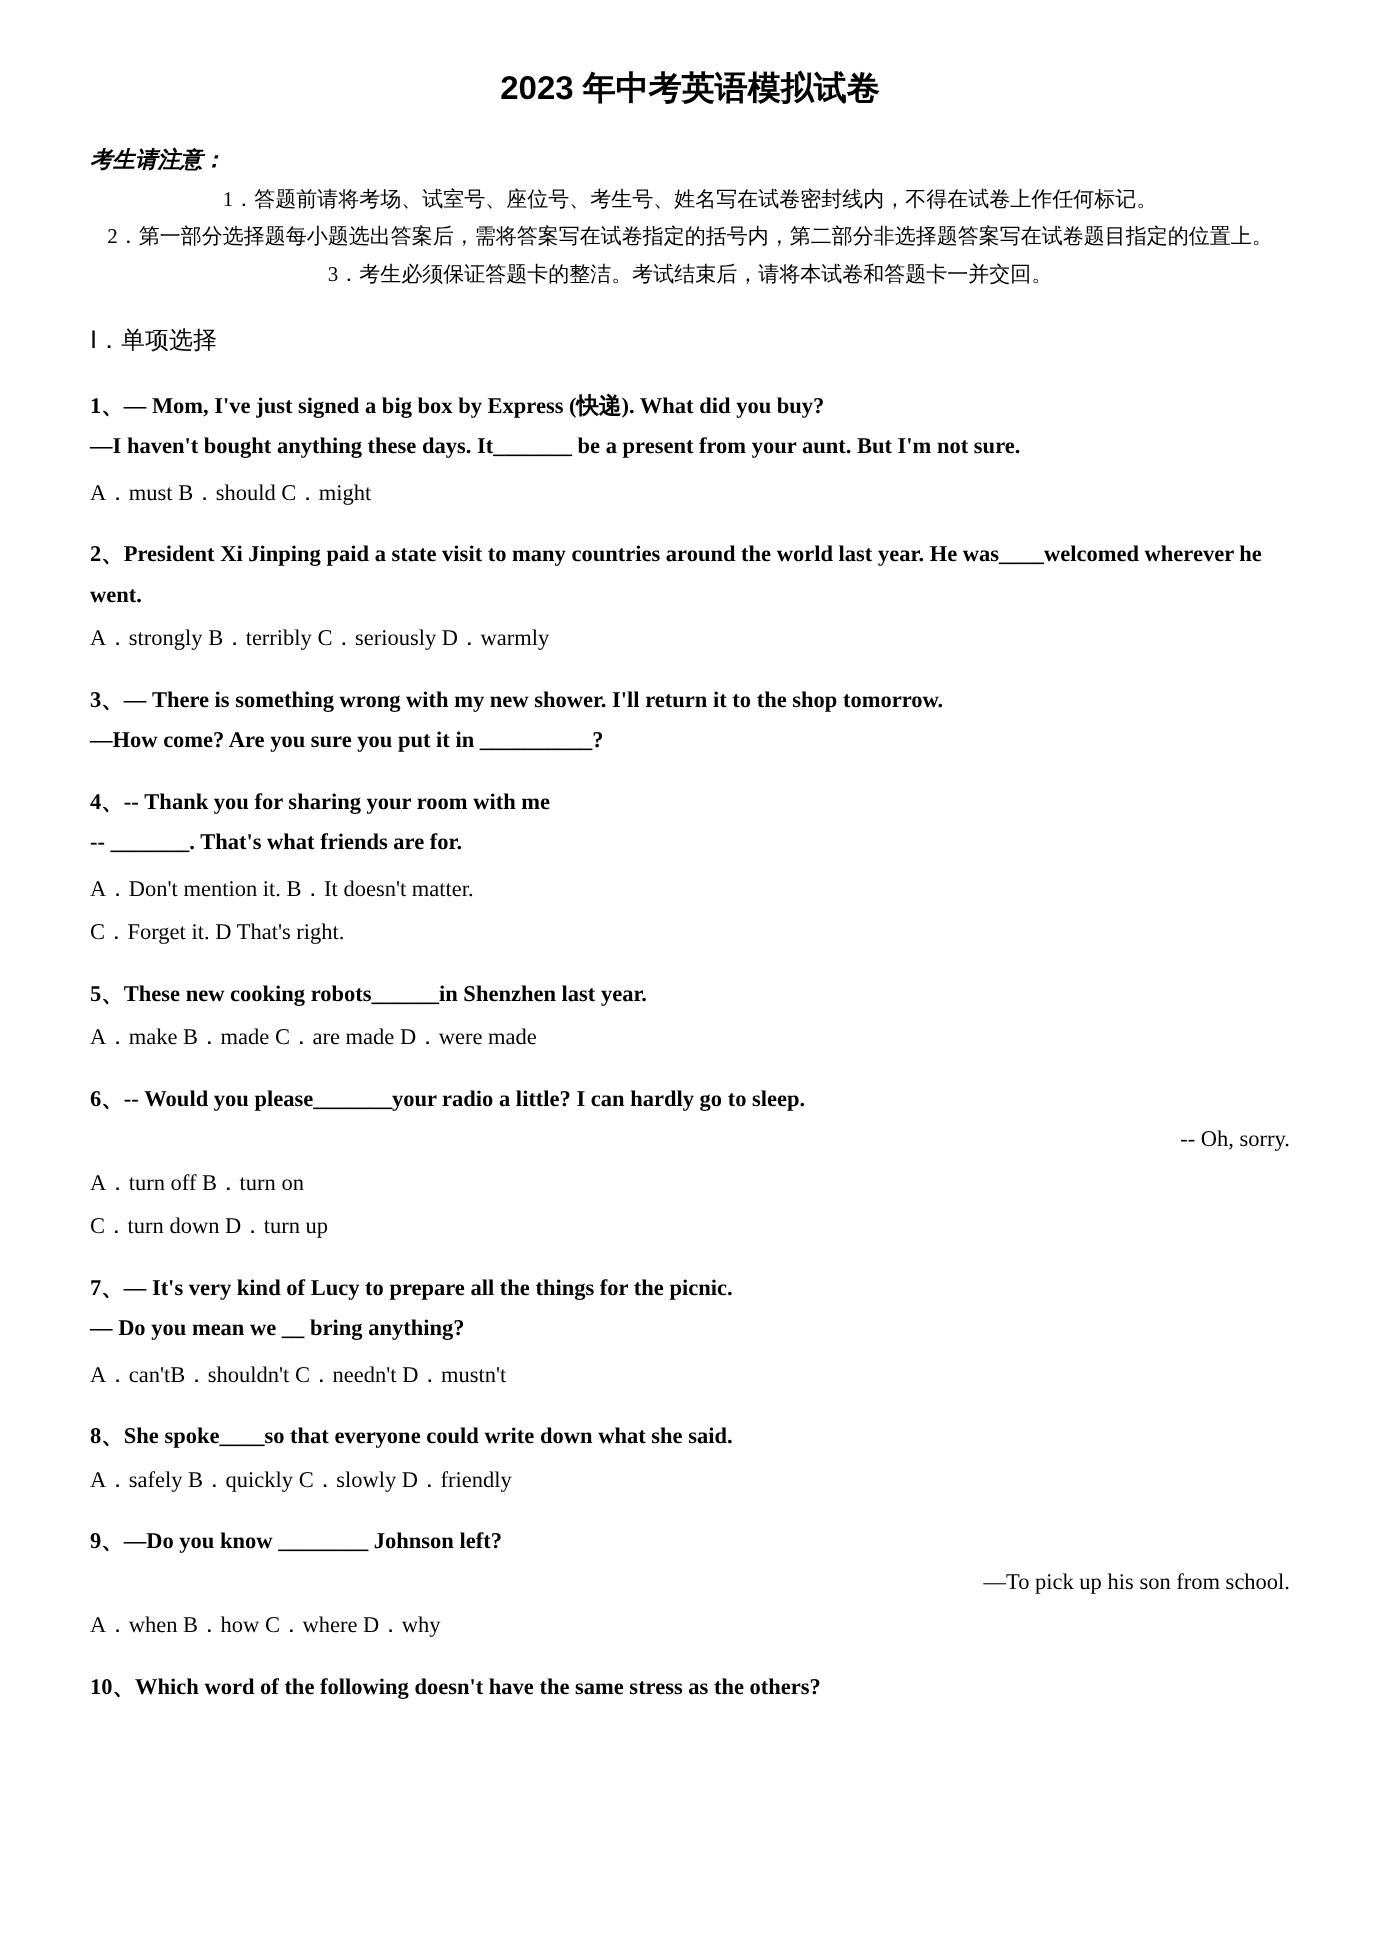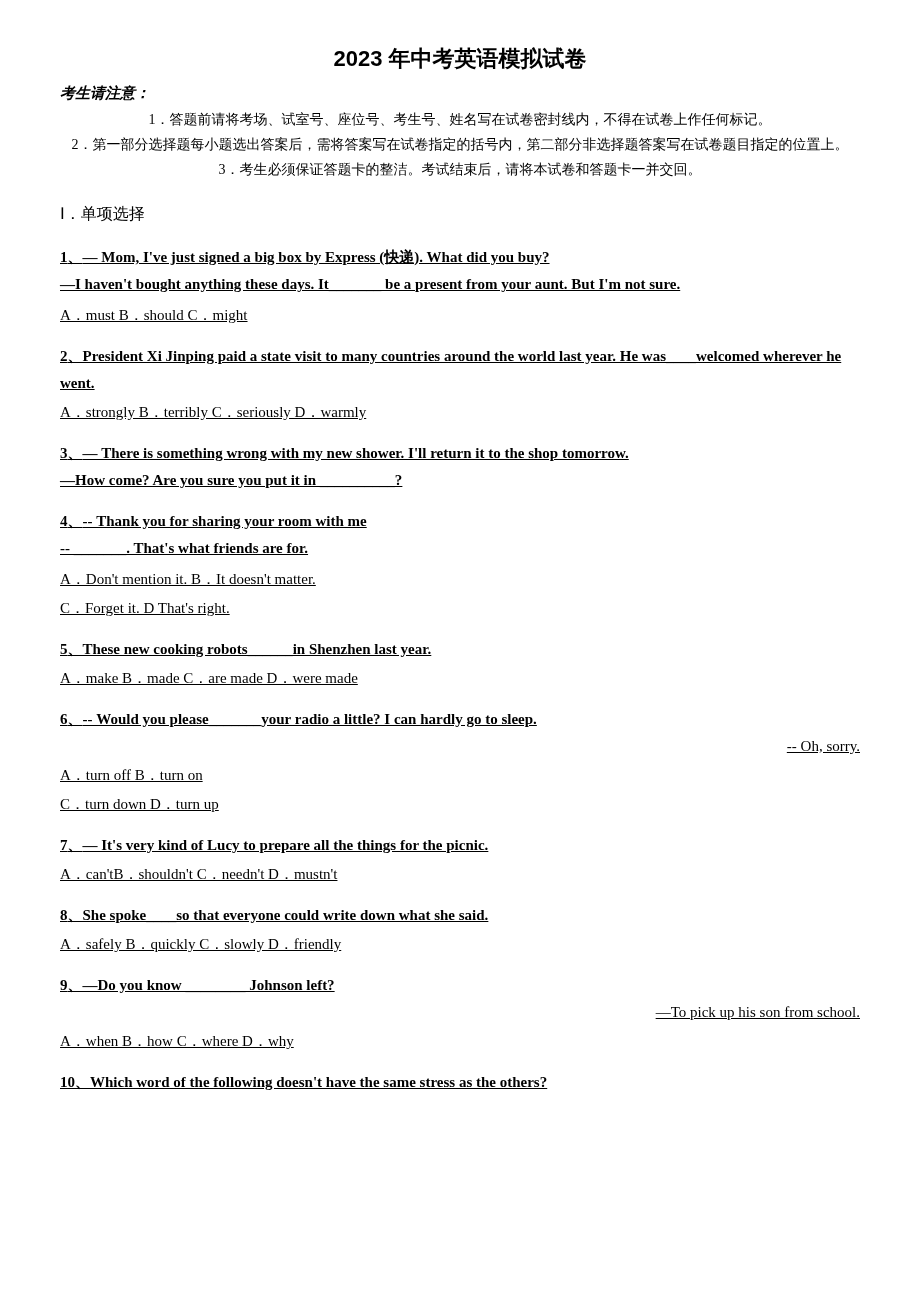--- a/index.html
+++ b/index.html
@@ -14,21 +14,21 @@
       color: #000000;
       width: 920px;
       min-height: 1302px;
       padding: 40px 60px;
       line-height: 1.7;
     }
     .page-title {
       text-align: center;
       font-size: 22px;
       font-weight: bold;
-      margin-bottom: 4px;
+      margin-bottom: 18px;
       font-family: "SimHei", "黑体", sans-serif;
     }
     .notice-section {
       margin-bottom: 18px;
     }
     .notice-header {
       font-weight: bold;
       font-size: 15px;
       font-style: italic;
     }
@@ -37,21 +37,20 @@
       line-height: 1.8;
       text-align: center;
     }
     .section-title {
       font-size: 16px;
       font-weight: normal;
       margin: 18px 0 16px 0;
     }
     .question-block {
       margin-bottom: 14px;
-      text-decoration: underline;
     }
     .question-stem {
       font-weight: bold;
       font-size: 15px;
       line-height: 1.8;
     }
     .question-continuation {
       font-weight: bold;
       font-size: 15px;
       line-height: 1.8;
@@ -126,20 +125,21 @@
   </div>
   <div class="answer-line">-- Oh, sorry.</div>
   <div class="options-line">A．turn off      B．turn on</div>
   <div class="options-line">C．turn down      D．turn up</div>
 </div>
 
 <div class="question-block">
   <div class="question-stem">
     <span>7</span>、<span>— It's very kind of Lucy to prepare all the things for the picnic.</span>
   </div>
+  <div class="question-continuation">— Do you mean we __ bring anything?</div>
   <div class="options-line">A．can'tB．shouldn't C．needn't   D．mustn't</div>
 </div>
 
 <div class="question-block">
   <div class="question-stem">
     <span>8</span><span>、She spoke____so that everyone could write down what she said.</span>
   </div>
   <div class="options-line">A．safely     B．quickly   C．slowly    D．friendly</div>
 </div>
 

